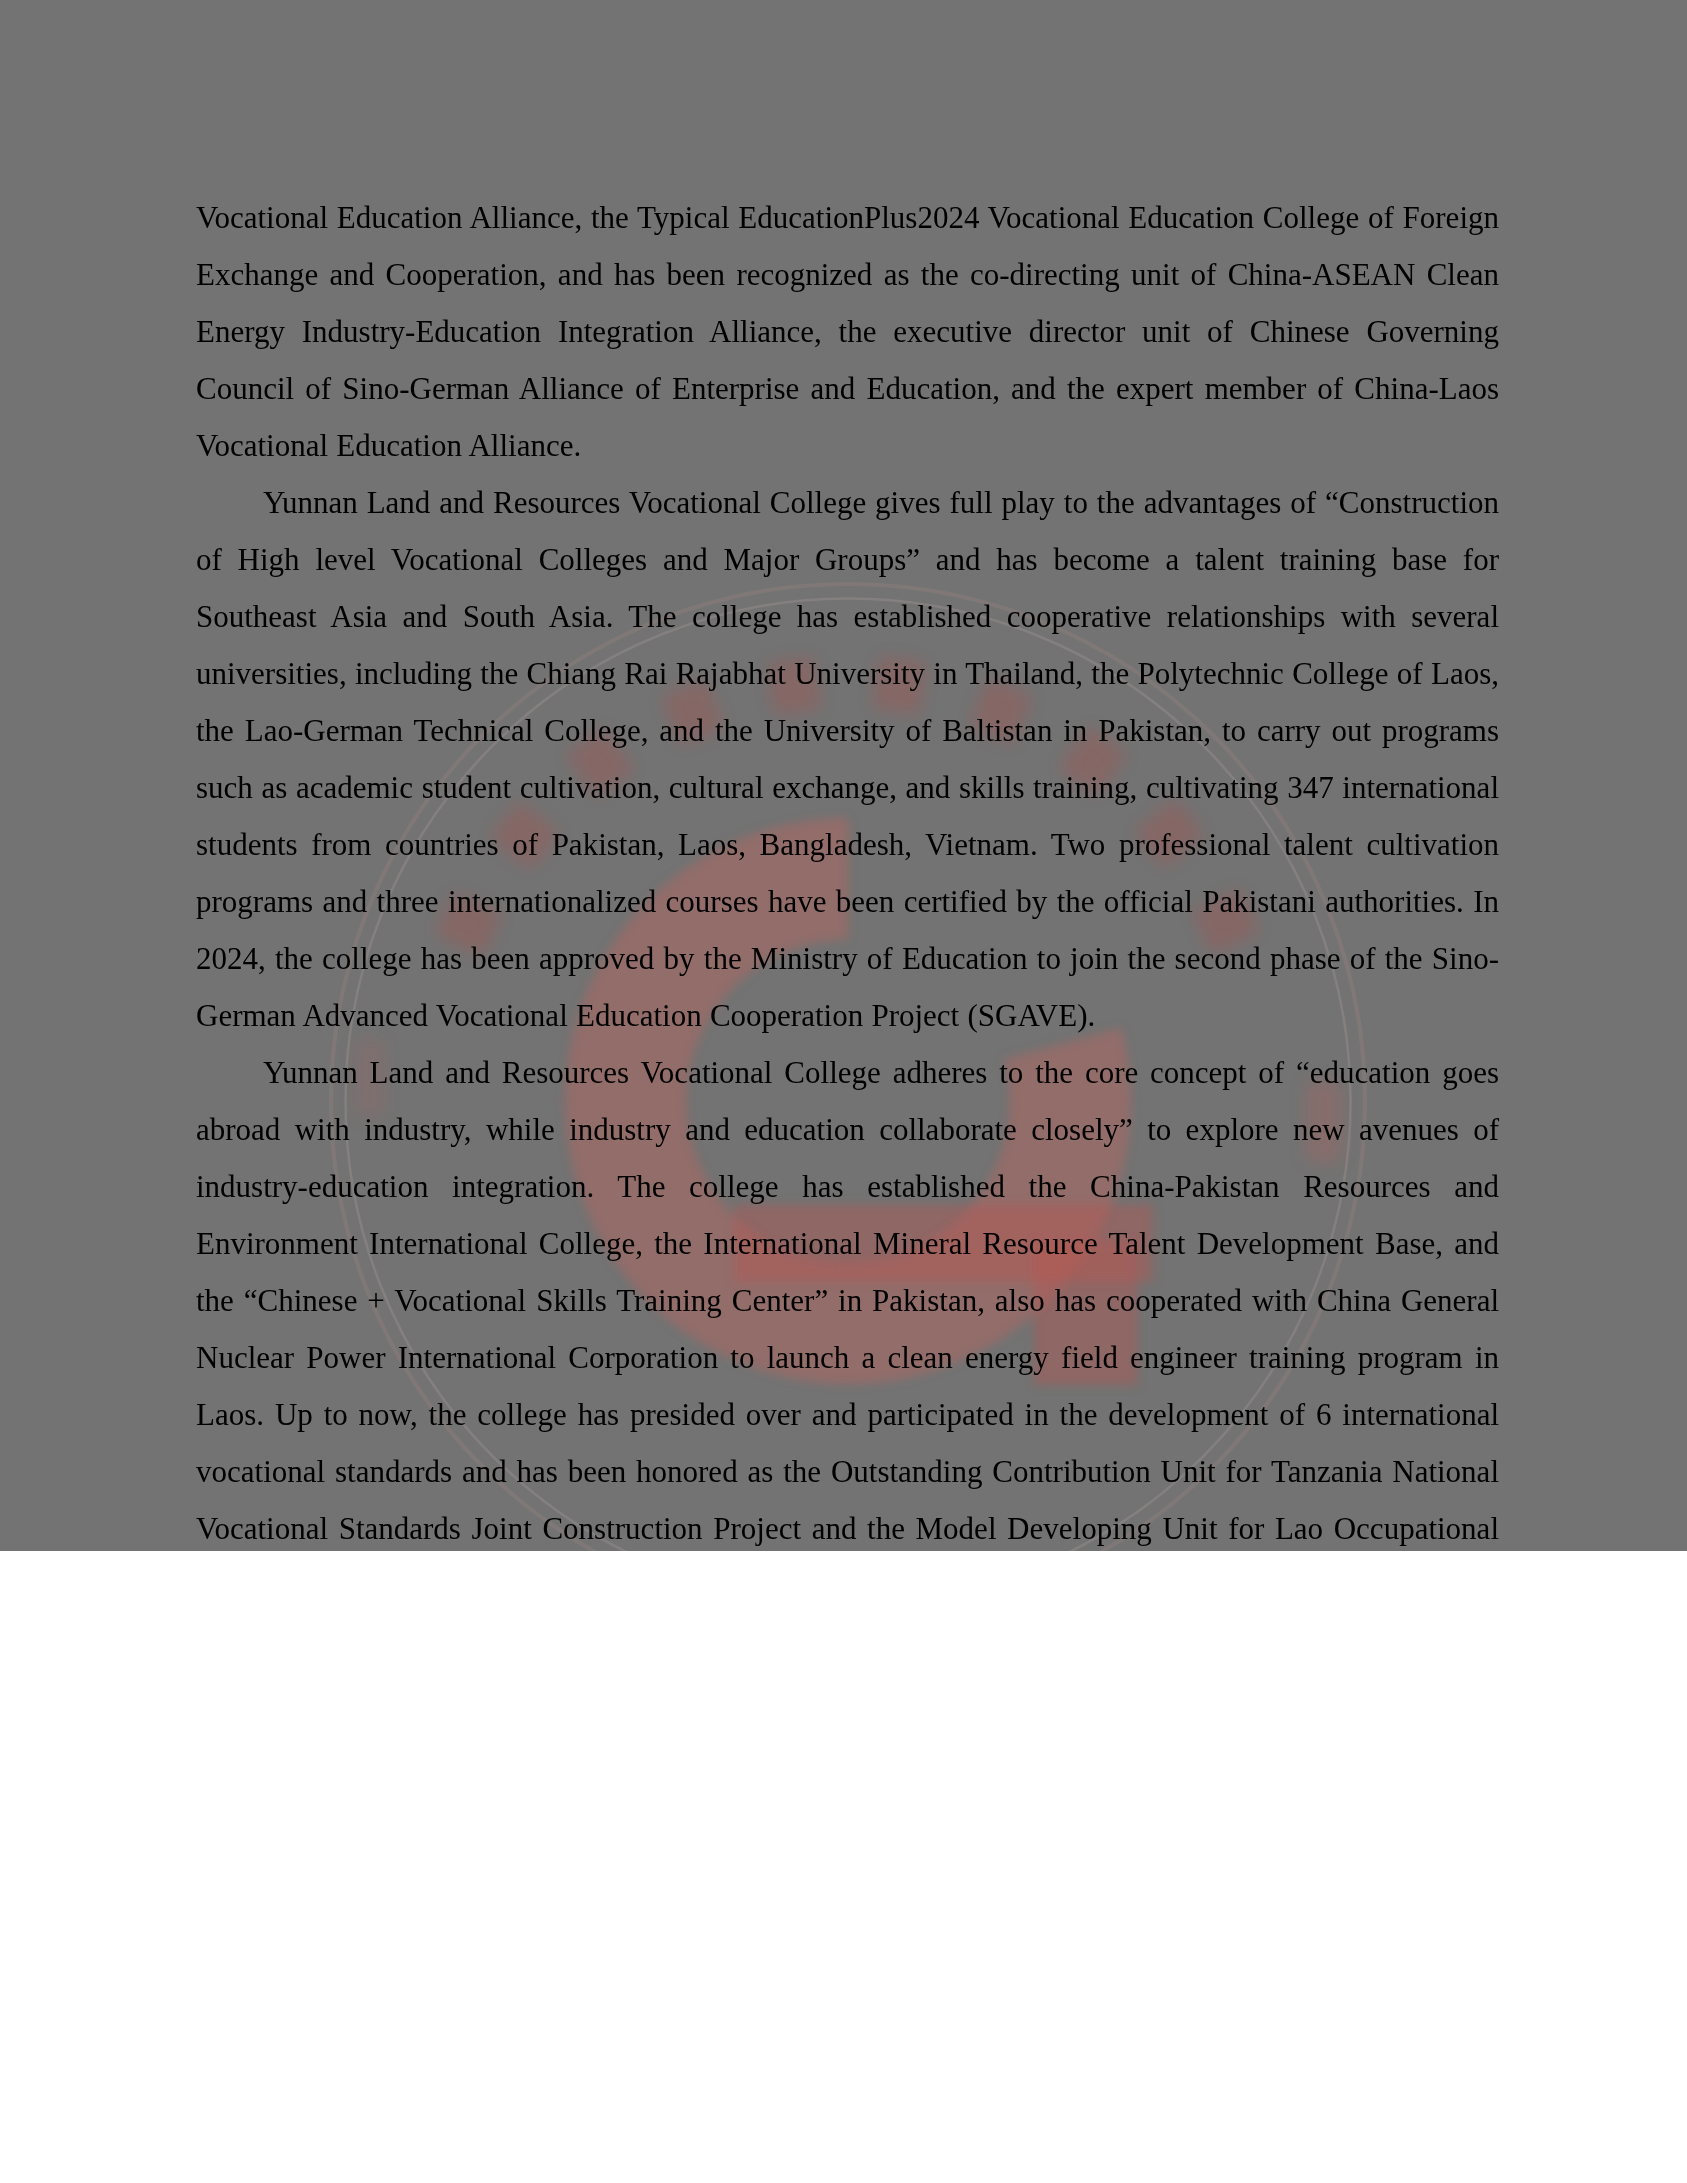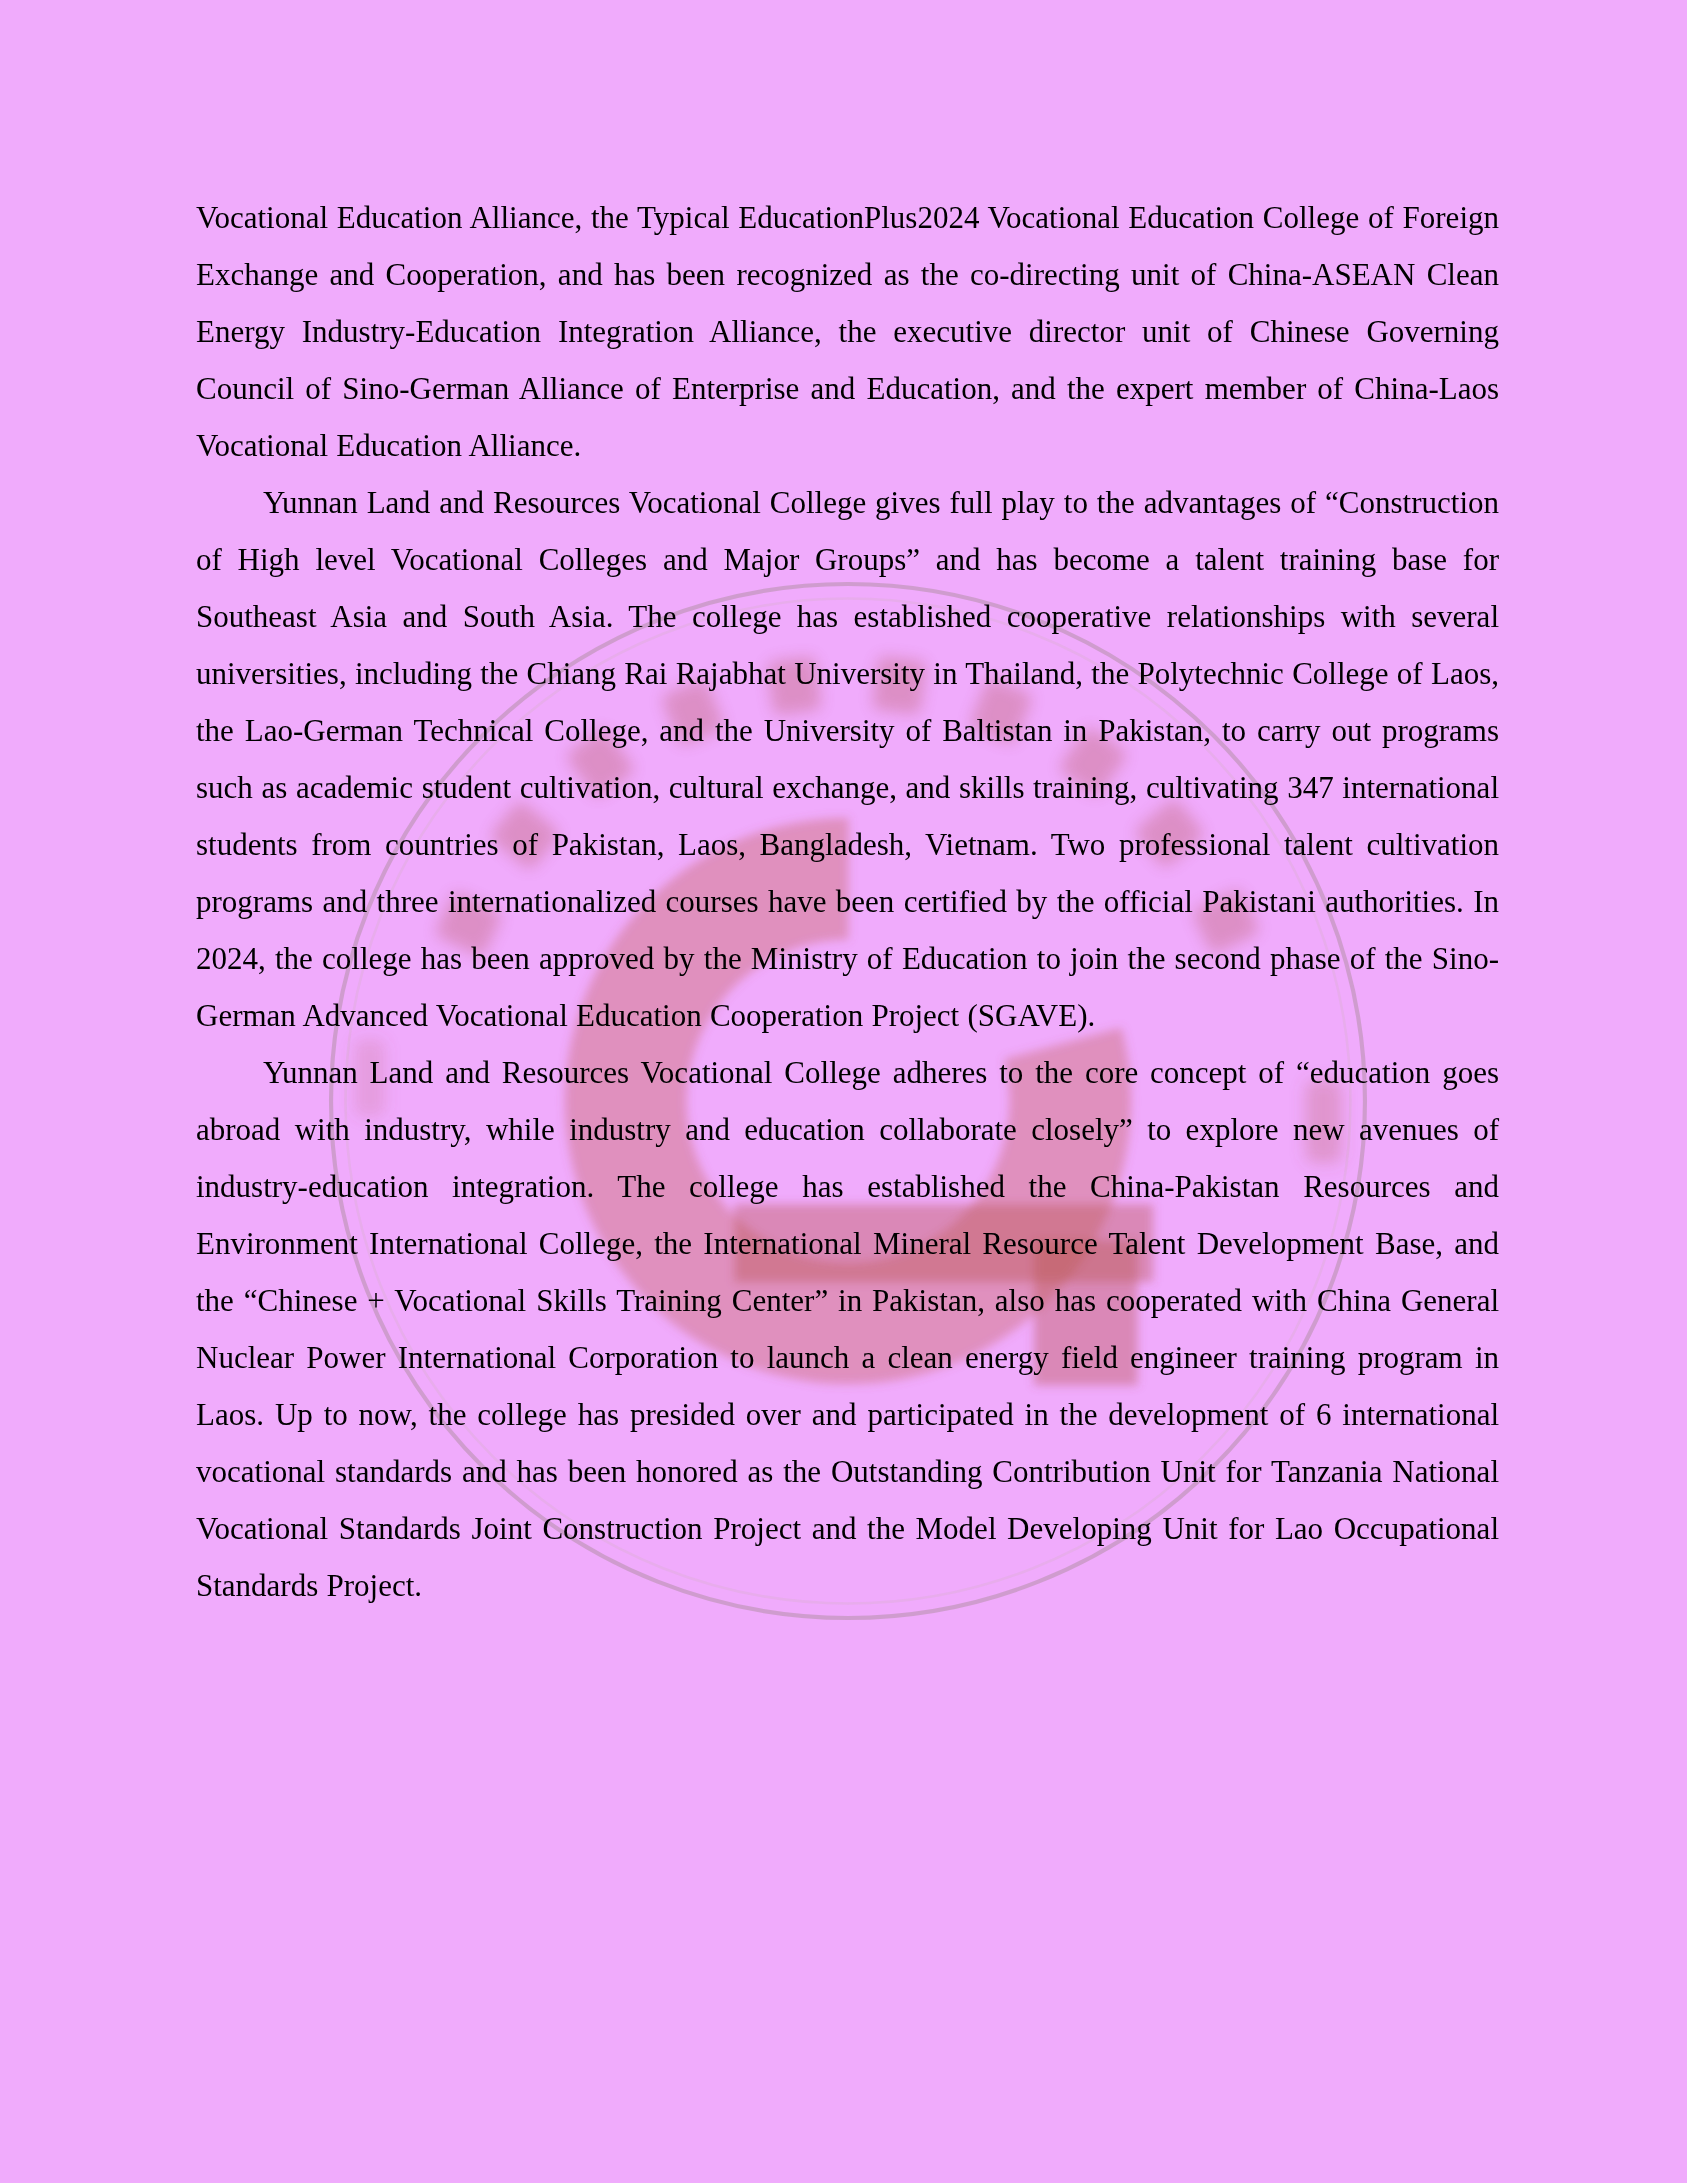--- a/index.html
+++ b/index.html
@@ -3,22 +3,22 @@
 <meta charset="utf-8">
 <style>
   html, body {
     margin: 0;
     padding: 0;
     background: #ffffff;
   }
   .page {
     position: relative;
     width: 1687px;
-    height: 2183px;
-    background: #f0abfc;
+    height: 1551px;
+    background: #737373;
     overflow: hidden;
   }
   
   .seal {
     position: absolute;
     left: 269px;
     top: 522px;
     width: 1158px;
     height: 1158px;
     pointer-events: none;

